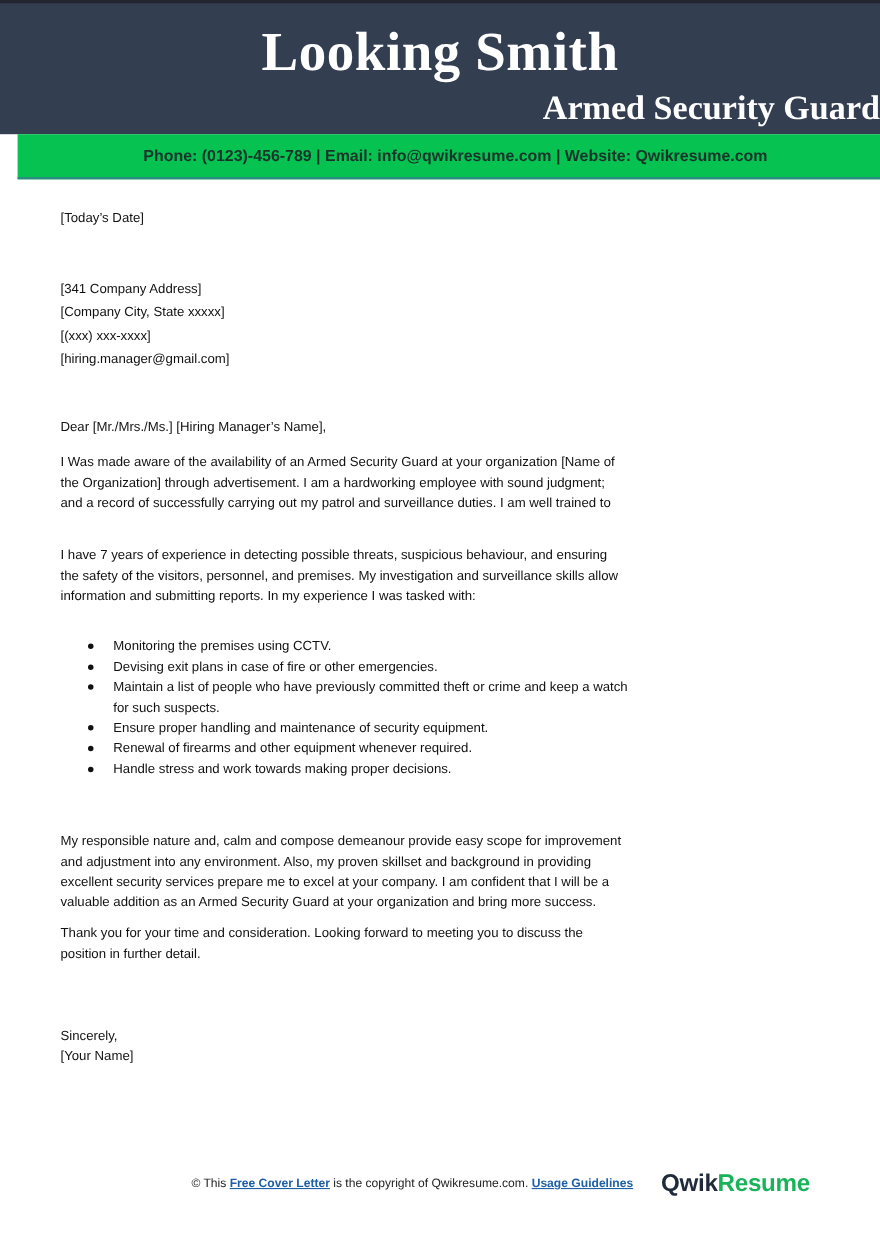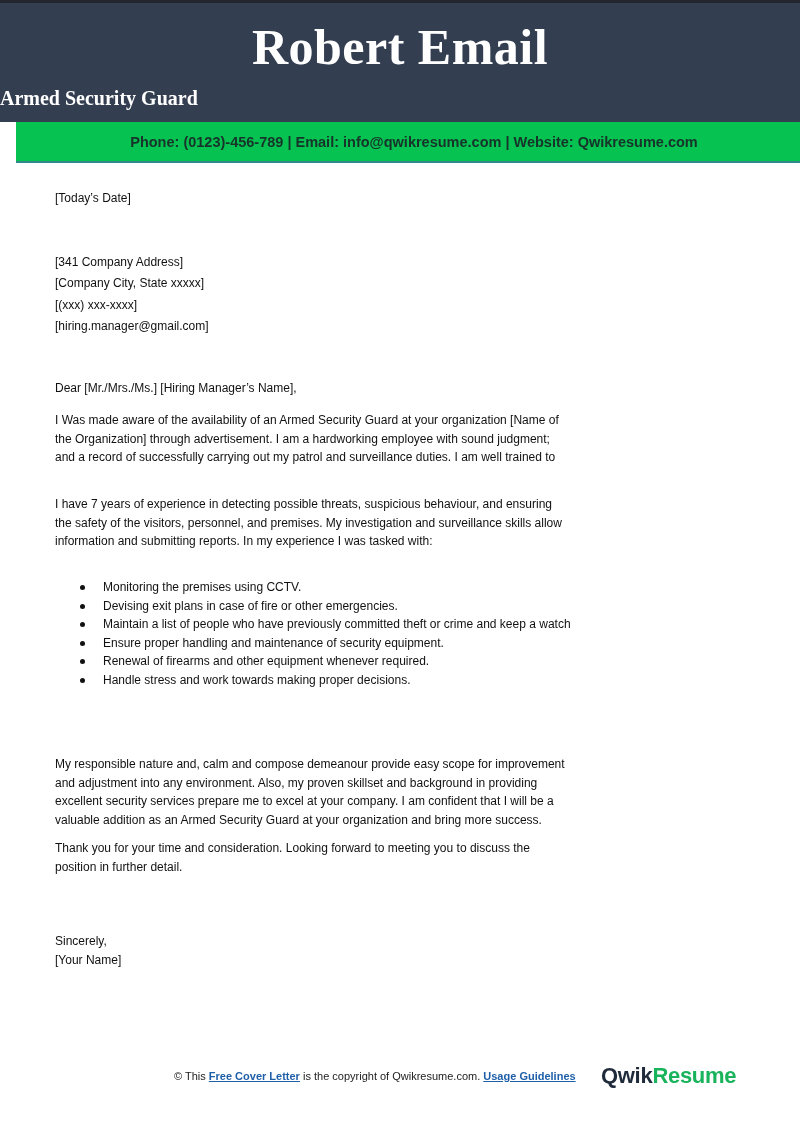--- a/index.html
+++ b/index.html
@@ -13,23 +13,23 @@
     }
     .header .name {
       position: absolute; left: 0; width: 800px; top: 14px;
       text-align: center; color: #ffffff;
       font-family: "Liberation Serif", "DejaVu Serif", serif;
       font-weight: bold; font-size: 50px; line-height: 60px;
       letter-spacing: 0.5px;
     }
     .header .title {
       position: absolute; left: 0; width: 800px; top: 76px;
-      text-align: left; color: #ffffff;
+      text-align: right; color: #ffffff;
       font-family: "Liberation Serif", "DejaVu Serif", serif;
-      font-weight: bold; font-size: 20px; line-height: 38px;
+      font-weight: bold; font-size: 31px; line-height: 38px;
     }
     .contact-bar {
       position: absolute; left: 16px; top: 122px; width: 798px; height: 41px;
       background: #06c250;
       border-bottom: 2px solid #2e8a86;
       border-right: 2px solid #2e8a86;
       text-align: center;
       font-weight: bold; font-size: 14.5px; line-height: 41px; color: #17332a;
     }
 
@@ -51,21 +51,21 @@
       position: absolute; left: 601px; top: 1063px; font-size: 22px; line-height: 26px; font-weight: bold; white-space: nowrap;
       letter-spacing: -0.3px;
     }
     .logo .qwik { color: #1f2a3a; margin-top: 48px; }
     .logo .resume { color: #18b35a; }
   </style>
 </head>
 <body>
 
 <div class="header">
-  <div class="name">Robert Email</div>
+  <div class="name">Looking Smith</div>
   <div class="title">Armed Security Guard</div>
 </div>
 
 <div class="contact-bar">Phone: (0123)-456-789 | Email: info@qwikresume.com | Website: Qwikresume.com</div>
 
 <div class="body-text" style="top:189px;">
   <span class="line">[Today’s Date]</span>
 </div>
 
 <div class="body-text" style="top:252px; line-height:21.3px;">
@@ -96,20 +96,21 @@
     <span class="bullet-dot"></span>
     <span class="line">Monitoring the premises using CCTV.</span>
   </div>
   <div class="bullet-item">
     <span class="bullet-dot"></span>
     <span class="line">Devising exit plans in case of fire or other emergencies.</span>
   </div>
   <div class="bullet-item">
     <span class="bullet-dot"></span>
     <span class="line">Maintain a list of people who have previously committed theft or crime and keep a watch</span>
+    <span class="line">for such suspects.</span>
   </div>
   <div class="bullet-item">
     <span class="bullet-dot"></span>
     <span class="line">Ensure proper handling and maintenance of security equipment.</span>
   </div>
   <div class="bullet-item">
     <span class="bullet-dot"></span>
     <span class="line">Renewal of firearms and other equipment whenever required.</span>
   </div>
   <div class="bullet-item">

